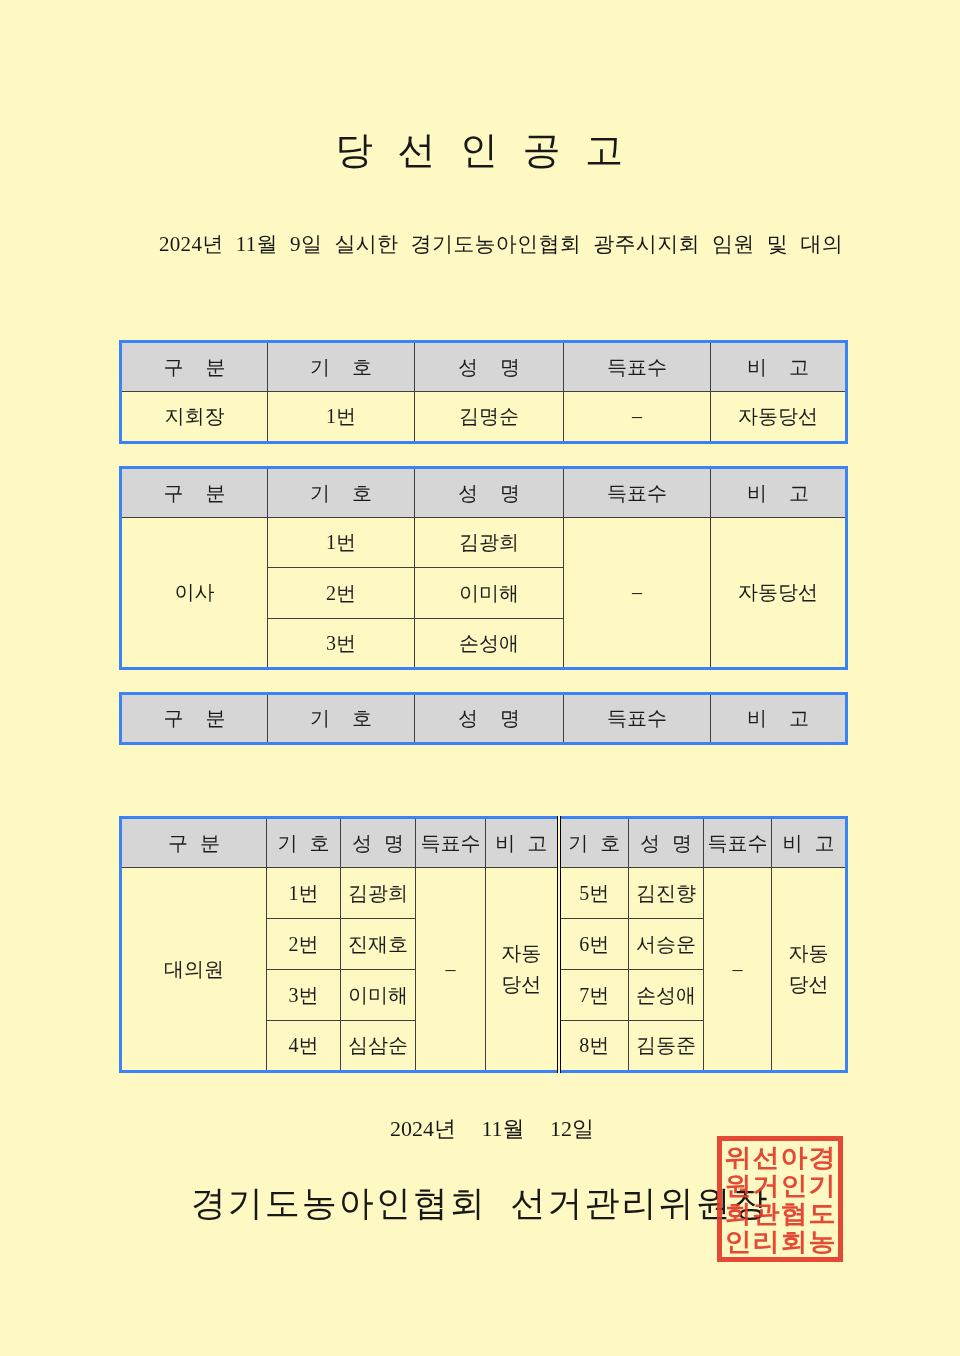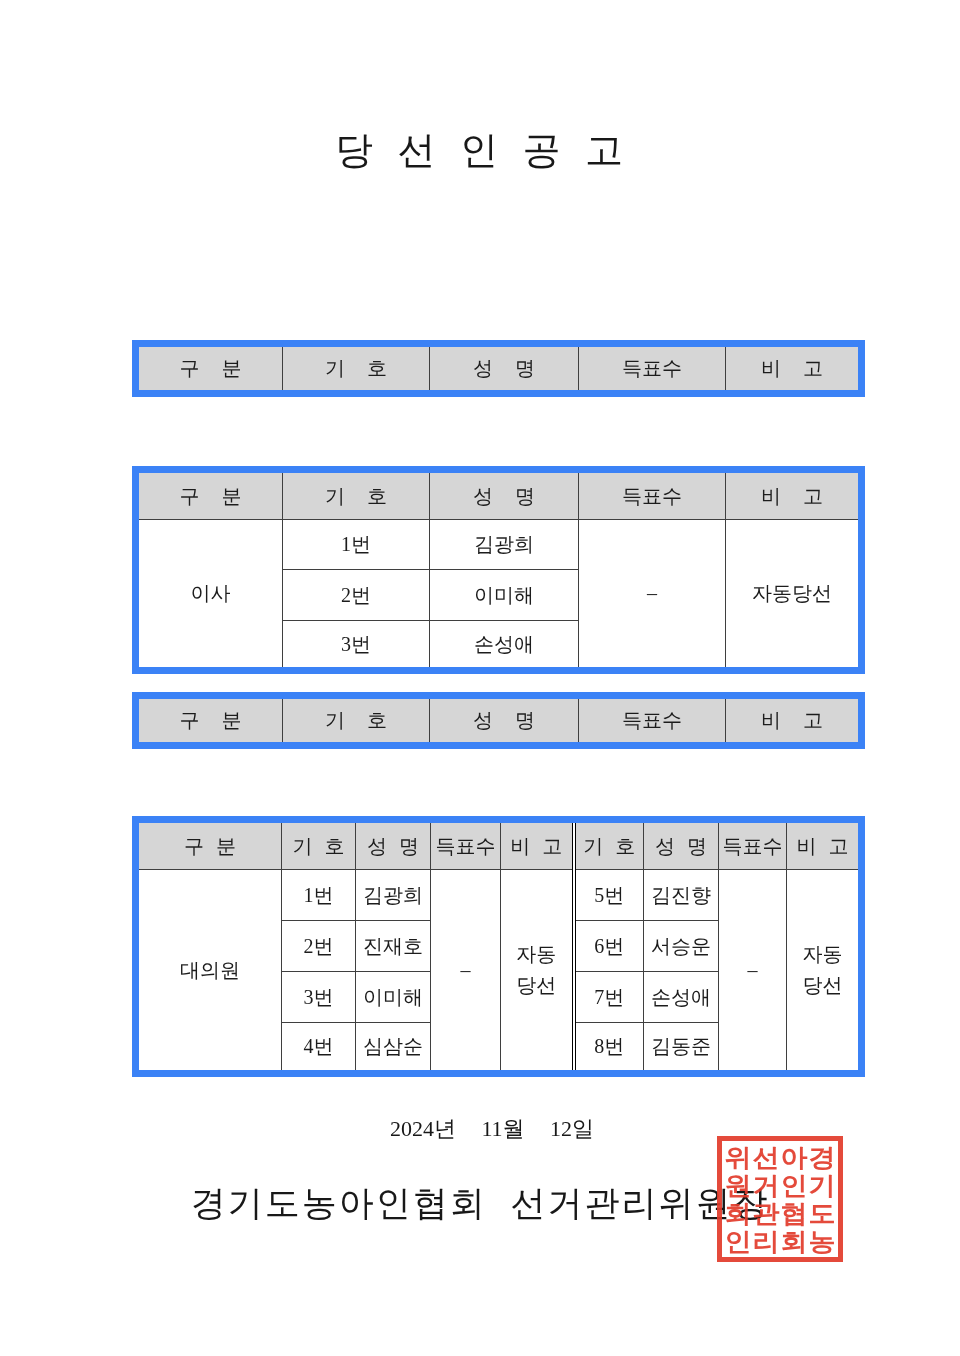--- a/index.html
+++ b/index.html
@@ -1,39 +1,39 @@
 <!DOCTYPE html>
 <html><head>
 <meta charset="utf-8">
 <style>
   * { box-sizing: border-box; }
   html,body { margin:0; padding:0; background:#888; }
   .page {
     position:relative; width:960px; height:1356px; margin:0 auto;
-    background:#ffffff; overflow:hidden;
+    background:#fef9c3; overflow:hidden;
     font-family:"Liberation Serif","DejaVu Serif",serif;
     color:#181818;
   }
   .title {
     position:absolute; top:126px; left:0; width:100%;
     text-align:center; font-size:38px; line-height:48px;
     letter-spacing:2px; word-spacing:11px; font-weight:500;
   }
   .intro {
     position:absolute; top:226px; left:117px; width:726px;
     font-size:21px; line-height:36px; letter-spacing:0.3px;
   }
   .intro .l1 { text-align:justify; text-align-last:justify; text-indent:42px; }
   .intro .l2 { text-align:left; }
 
   table.tbl {
-    position:absolute; left:132px; width:726px;
+    position:absolute; left:119px; width:726px;
     border-collapse:collapse; table-layout:fixed;
     font-size:20px; text-align:center; color:#1c1c1c;
-    border:7px solid #3b82f6;
+    border:3px solid #3b82f6;
   }
   .tbl th, .tbl td {
     border:1px solid #3f3f3f; padding:0; vertical-align:middle;
     font-weight:normal; overflow:hidden;
   }
   .tbl th { background:#d6d6d6; word-spacing:0.85em; }
   .t4 th  { word-spacing:0.35em; }
   tr.h   { height:50px; }
   tr.r50 { height:50px; }
   tr.r51 { height:51px; }
@@ -59,37 +59,45 @@
   .seal span { display:flex; align-items:center; justify-content:center; transform:scaleX(1.08); }
 </style>
 </head>
 <body>
 
 <div class="page">
 
   <div class="title">당 선 인 공 고</div>
 
   <div class="intro">
+    <div class="l1">2024년 11월 9일 실시한 경기도농아인협회 광주시지회 임원 및 대의</div>
   </div>
 
   <table class="tbl t1">
     <colgroup>
         <col style="width:147px">
         <col style="width:147px">
         <col style="width:149px">
         <col style="width:147px">
         <col style="width:136px">
       </colgroup>
     <tbody>
         <tr class="h">
       <th>구 분</th>
       <th>기 호</th>
       <th>성 명</th>
       <th>득표수</th>
       <th>비 고</th>
+    </tr>
+    <tr class="r51">
+      <td>지회장</td>
+      <td>1번</td>
+      <td>김명순</td>
+      <td>–</td>
+      <td>자동당선</td>
     </tr>
   </tbody>
     </table>
 
   <table class="tbl t2">
     <colgroup>
         <col style="width:147px">
         <col style="width:147px">
         <col style="width:149px">
         <col style="width:147px">

